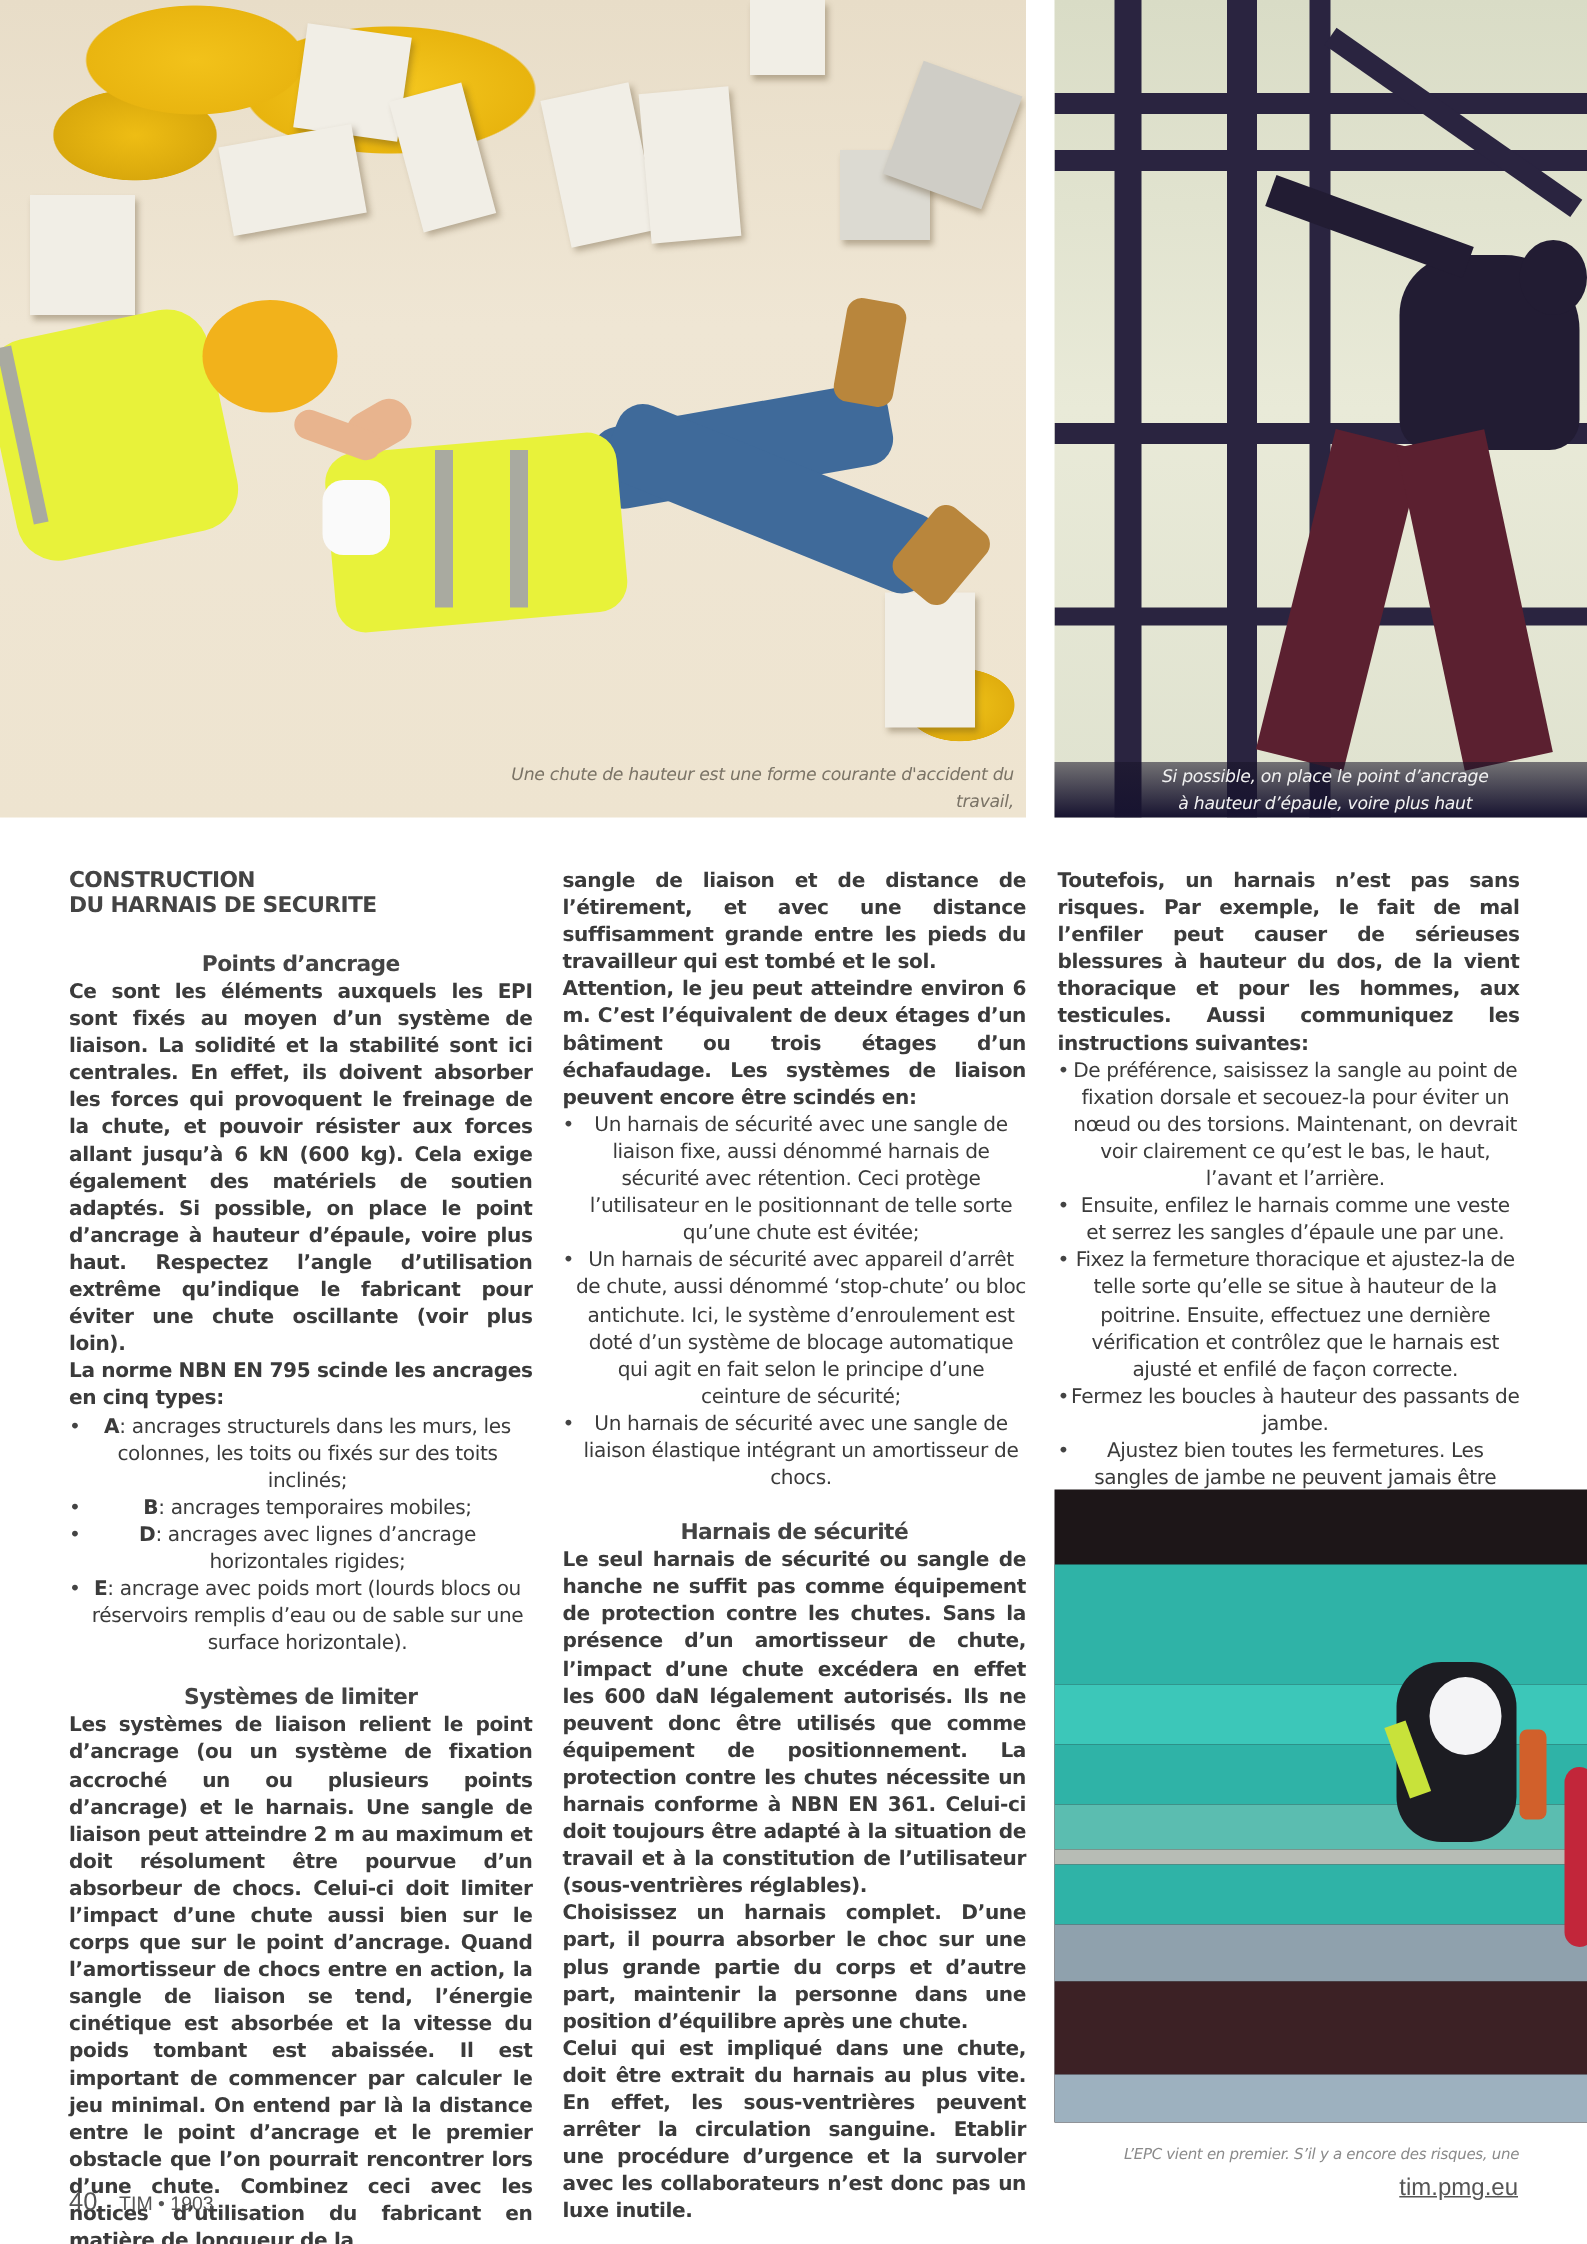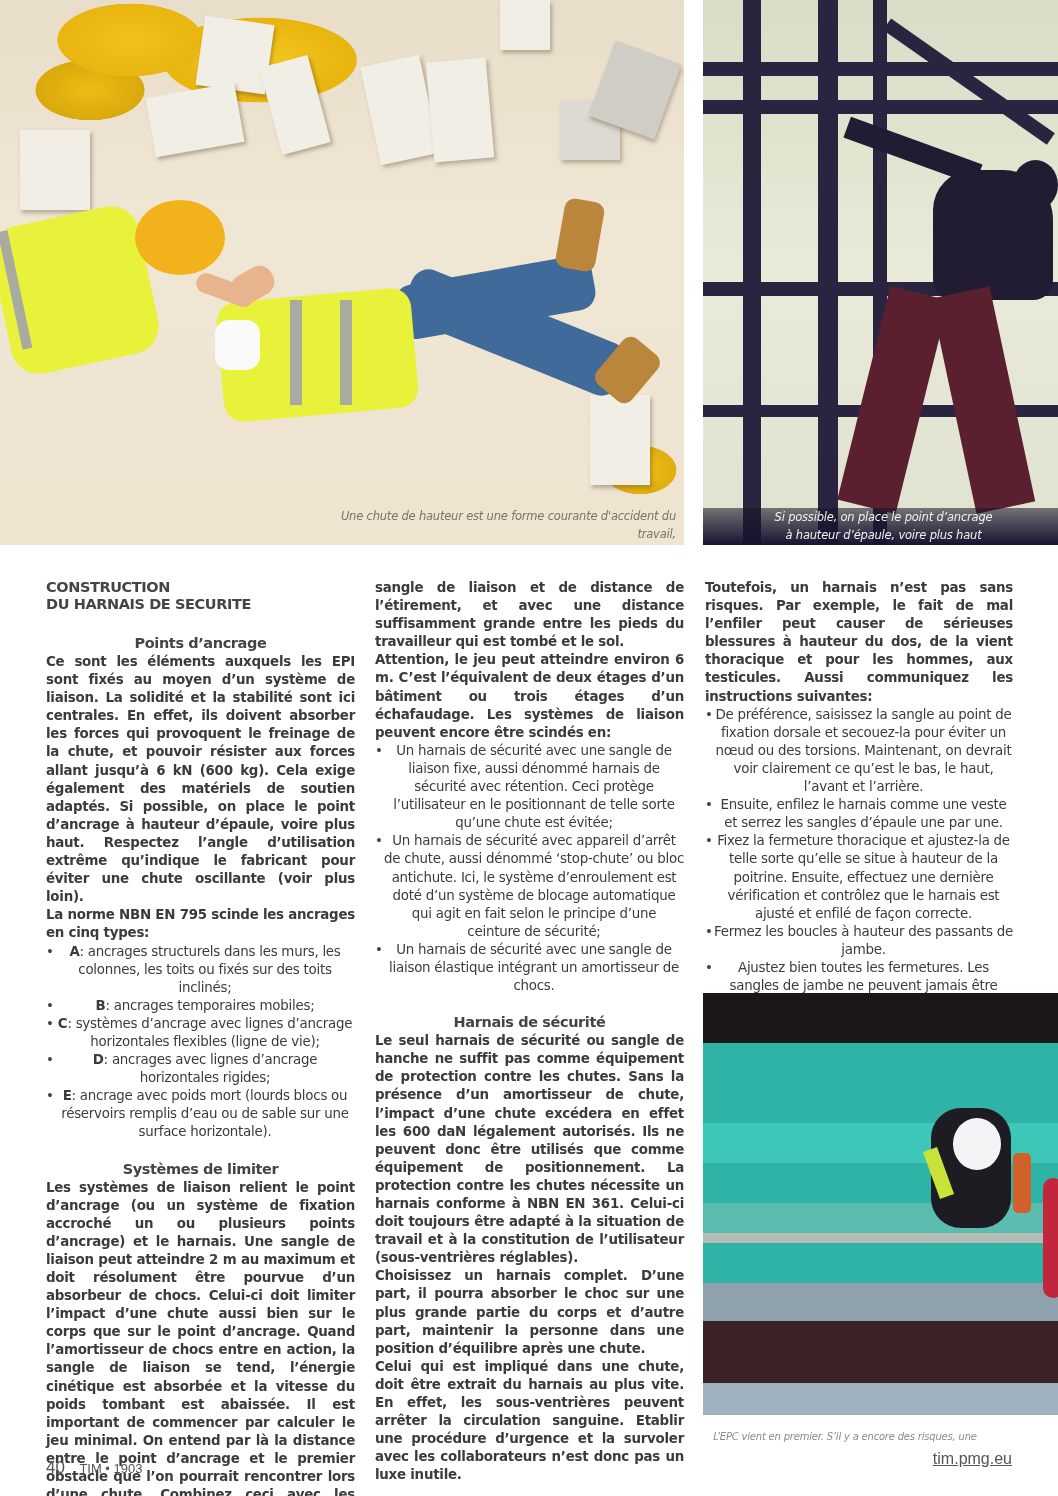--- a/index.html
+++ b/index.html
@@ -54,21 +54,21 @@
   }
   #caption-accident {
     left: 300px; top: 507px; width: 376px; text-align: right; color: #7a7366;
   }
   #caption-scaffold {
     left: 703px; top: 508px; width: 355px; height: 37px; padding-left: 6px; box-sizing: border-box;
     background: linear-gradient(180deg, rgba(24,20,40,0.55), #171330);
     color: #f1f1f1;
   }
   #caption-roof {
-    left: 670px; top: 1428px; width: 350px; color: #8a8a8a; font-size: 10px;
+    left: 706px; top: 1428px; width: 350px; color: #8a8a8a; font-size: 10px;
   }
 
   .col {
     position: absolute; font-size: 13.4px; line-height: 18.1px; color: #3b3b3b;
     text-align: justify; letter-spacing: -0.25px;
   }
   #col-1 { left: 46px; top: 579px; width: 309px; }
   #col-2 { left: 375px; top: 579px; width: 309px; }
   #col-3 { left: 705px; top: 579px; width: 308px; }
   .col p { margin: 0; font-weight: bold; }
@@ -141,21 +141,20 @@
   <div class="h1">
     <div>CONSTRUCTION</div>
     <div>DU HARNAIS DE SECURITE</div>
   </div>
   <div class="h2 first">Points d’ancrage</div>
   <p>Ce sont les éléments auxquels les EPI sont fixés au moyen d’un système de liaison. La solidité et la stabilité sont ici centrales. En effet, ils doivent absorber les forces qui provoquent le freinage de la chute, et pouvoir résister aux forces allant jusqu’à 6 kN (600 kg). Cela exige également des matériels de soutien adaptés. Si possible, on place le point d’ancrage à hauteur d’épaule, voire plus haut. Respectez l’angle d’utilisation extrême qu’indique le fabricant pour éviter une chute oscillante (voir plus loin).</p>
   <p>La norme NBN EN 795 scinde les ancrages en cinq types:</p>
   <ul class="bullets">
     <li><span class="letter">A</span><span>: ancrages structurels dans les murs, les colonnes, les toits ou fixés sur des toits inclinés;</span></li>
     <li><span class="letter">B</span><span>: ancrages temporaires mobiles;</span></li>
-    <li><span class="letter">C</span><span>: systèmes d’ancrage avec lignes d’ancrage horizontales flexibles (ligne de vie);</span></li>
     <li><span class="letter">D</span><span>: ancrages avec lignes d’ancrage horizontales rigides;</span></li>
     <li><span class="letter">E</span><span>: ancrage avec poids mort (lourds blocs ou réservoirs remplis d’eau ou de sable sur une surface horizontale).</span></li>
   </ul>
   <div class="h2">Systèmes de limiter</div>
   <p id="liaison-p1">Les systèmes de liaison relient le point d’ancrage (ou un système de fixation accroché un ou plusieurs points d’ancrage) et le harnais. Une sangle de liaison peut atteindre 2 m au maximum et doit résolument être pourvue d’un absorbeur de chocs. Celui-ci doit limiter l’impact d’une chute aussi bien sur le corps que sur le point d’ancrage. Quand l’amortisseur de chocs entre en action, la sangle de liaison se tend, l’énergie cinétique est absorbée et la vitesse du poids tombant est abaissée. Il est important de commencer par calculer le jeu minimal. On entend par là la distance entre le point d’ancrage et le premier obstacle que l’on pourrait rencontrer lors d’une chute. Combinez ceci avec les notices d’utilisation du fabricant en matière de longueur de la</p>
 </div>
 
 <div class="col" id="col-2">
   <p id="liaison-p1-cont">sangle de liaison et de distance de l’étirement, et avec une distance suffisamment grande entre les pieds du travailleur qui est tombé et le sol.</p>
   <p>Attention, le jeu peut atteindre environ 6 m. C’est l’équivalent de deux étages d’un bâtiment ou trois étages d’un échafaudage. Les systèmes de liaison peuvent encore être scindés en:</p>

